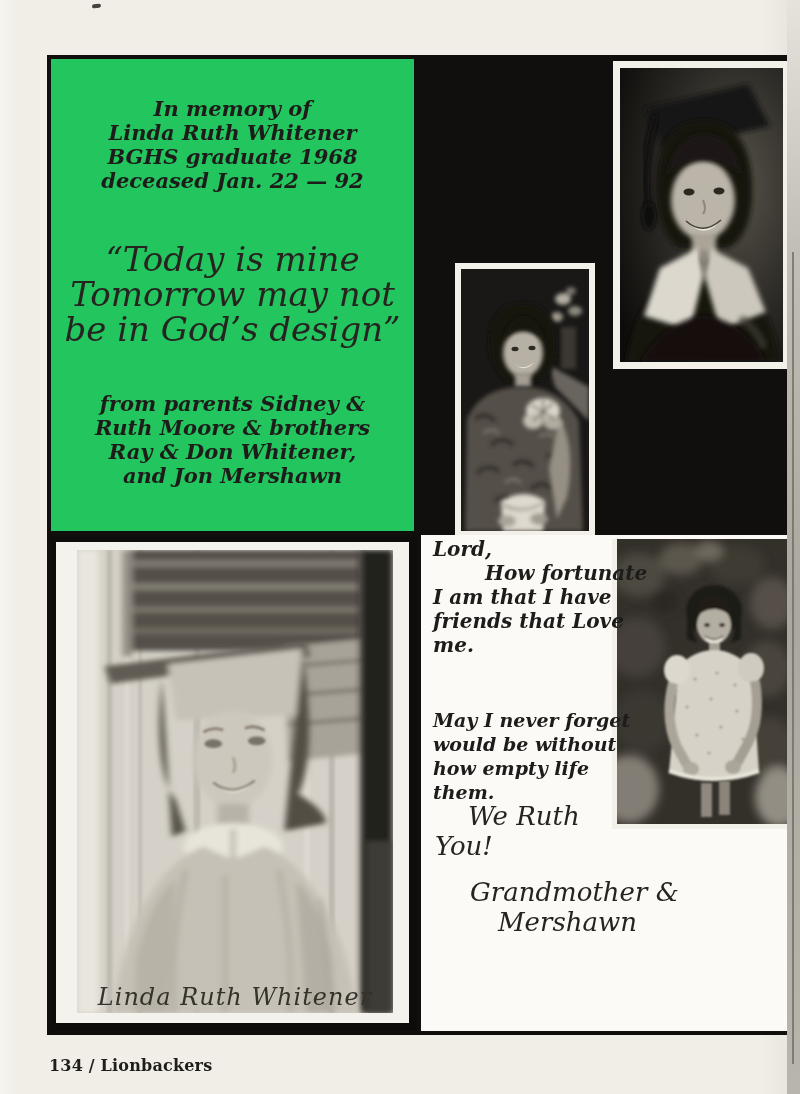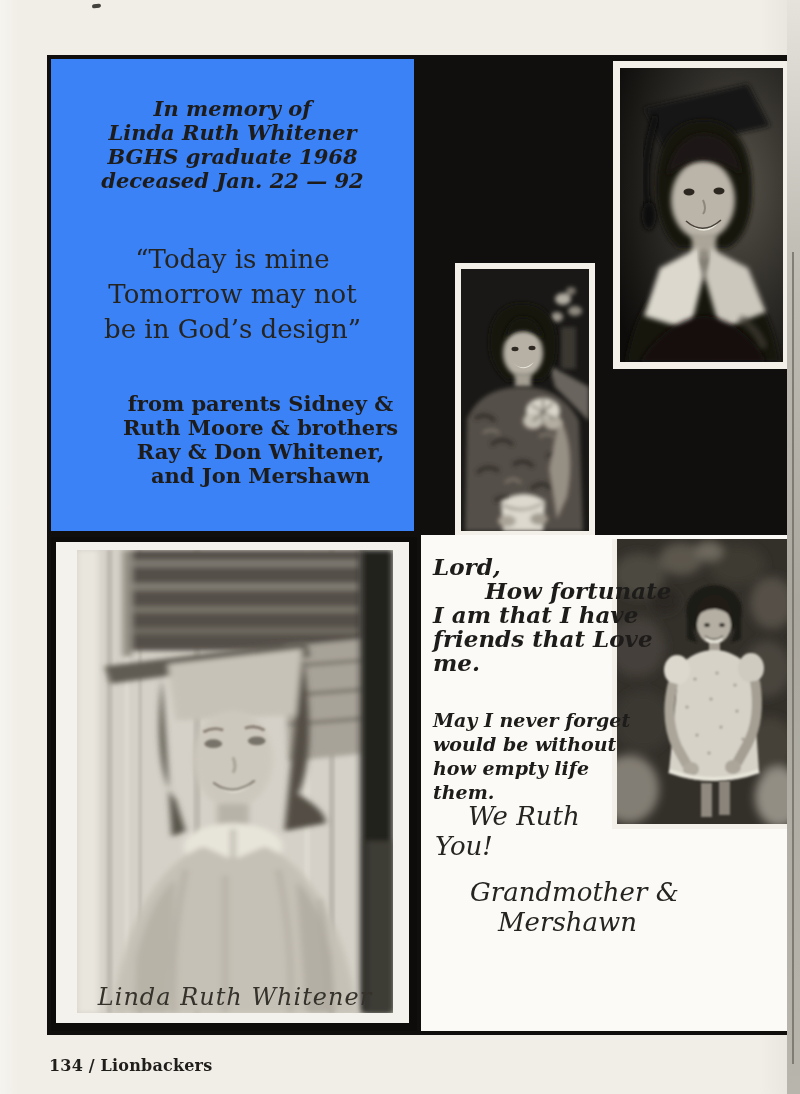--- a/index.html
+++ b/index.html
@@ -8,25 +8,25 @@
     background:linear-gradient(90deg,#f6f4ef 0px,#f1eee8 18px,#f1eee8 760px,#e9e6e0 788px);
     font-family:"DejaVu Serif", serif;color:#1e1c1a;
   }
   .speck{position:absolute;left:92px;top:4px;width:9px;height:4px;background:#44423c;border-radius:2px;transform:rotate(-8deg);}
   .gutter{position:absolute;right:0;top:0;width:13px;height:1094px;
     background:linear-gradient(180deg,#e6e3dd 0%,#c2bfb7 22%,#aaa79f 55%,#b8b5ad 100%);}
   .gutter-line{position:absolute;right:6px;top:252px;width:2px;height:812px;background:#6d6a62;opacity:.75;}
   .frame{position:absolute;left:47px;top:55px;width:743px;height:980px;background:#100f0d;}
 
   
-  .memorial-box{position:absolute;left:4px;top:4px;width:363px;height:472px;background:#3b82f6;}
+  .memorial-box{position:absolute;left:4px;top:4px;width:363px;height:472px;background:#22c55e;}
   .block{position:absolute;left:0;width:100%;text-align:center;}
   .dedication{top:38px;font-style:italic;font-weight:700;font-size:21px;line-height:24px;}
-  .quote{top:183px;font-weight:400;font-size:26px;line-height:35px;color:#262420;}
-  .from-block{top:333px;font-weight:700;font-size:21px;line-height:24px;padding-left:28px;}
+  .quote{top:183px;font-style:italic;font-weight:400;font-size:34px;line-height:35px;color:#262420;}
+  .from-block{top:333px;font-style:italic;font-weight:700;font-size:21px;line-height:24px;}
 
   
   .photo-print{position:absolute;background:#f2f0e9;box-sizing:border-box;}
   .grad-photo{left:566px;top:6px;width:177px;height:308px;padding:7px;}
   .corsage-photo{left:408px;top:208px;width:140px;height:274px;padding:6px;}
   .photo-print svg{display:block;width:100%;height:100%;}
 
   
   .bl-frame{position:absolute;left:4px;top:482px;width:366px;height:494px;background:#0d0c0a;}
   .bl-white{position:absolute;inset:5px 8px 8px 5px;background:#f4f2ec;}
@@ -34,21 +34,21 @@
   .big-photo svg{display:block;width:100%;height:100%;}
   .caption{position:absolute;bottom:2px;left:0;width:100%;text-align:center;
     font-style:italic;font-size:24px;color:#35322c;letter-spacing:1px;}
 
   
   .br-section{position:absolute;left:374px;top:480px;width:369px;height:496px;background:#fbfaf6;}
   .girl-photo{position:absolute;right:0;top:4px;width:178px;height:290px;box-sizing:border-box;
     border-left:5px solid #f2f0e9;border-bottom:5px solid #f2f0e9;background:#2f2c27;}
   .girl-photo svg{display:block;width:100%;height:100%;}
   .note{position:absolute;font-style:italic;}
-  .note-para1{left:12px;top:20px;font-weight:700;font-size:23px;line-height:24px;}
+  .note-para1{left:12px;top:2px;font-weight:700;font-size:20px;line-height:24px;}
   .note-para2{left:12px;top:173px;font-weight:700;font-size:19px;line-height:24px;}
   .note-close{left:14px;top:266px;font-weight:400;font-size:26px;line-height:30px;color:#262420;}
   .note-sig{left:14px;top:322px;font-weight:400;font-size:26px;line-height:30px;color:#262420;}
   .indent{margin-left:52px;}
   .ml33{margin-left:33px;}
   .ml35{margin-left:35px;margin-top:20px;}
   .ml63{margin-left:63px;}
 
   .footer{position:absolute;left:49px;top:1056px;font-weight:700;font-size:16px;color:#201e1b;letter-spacing:.2px;}
 </style>

